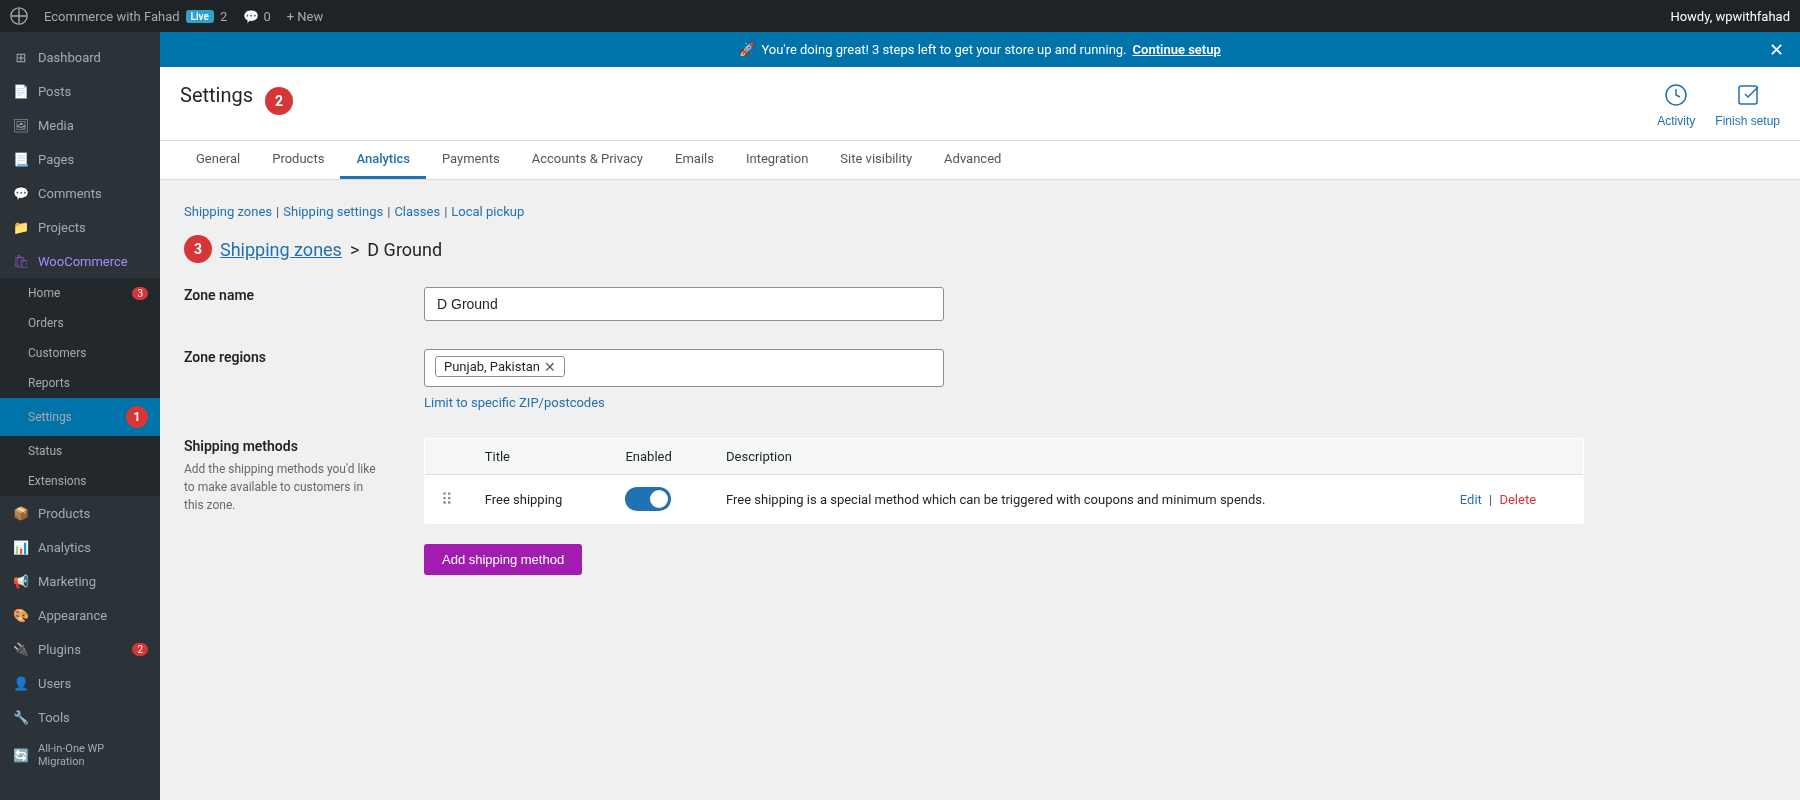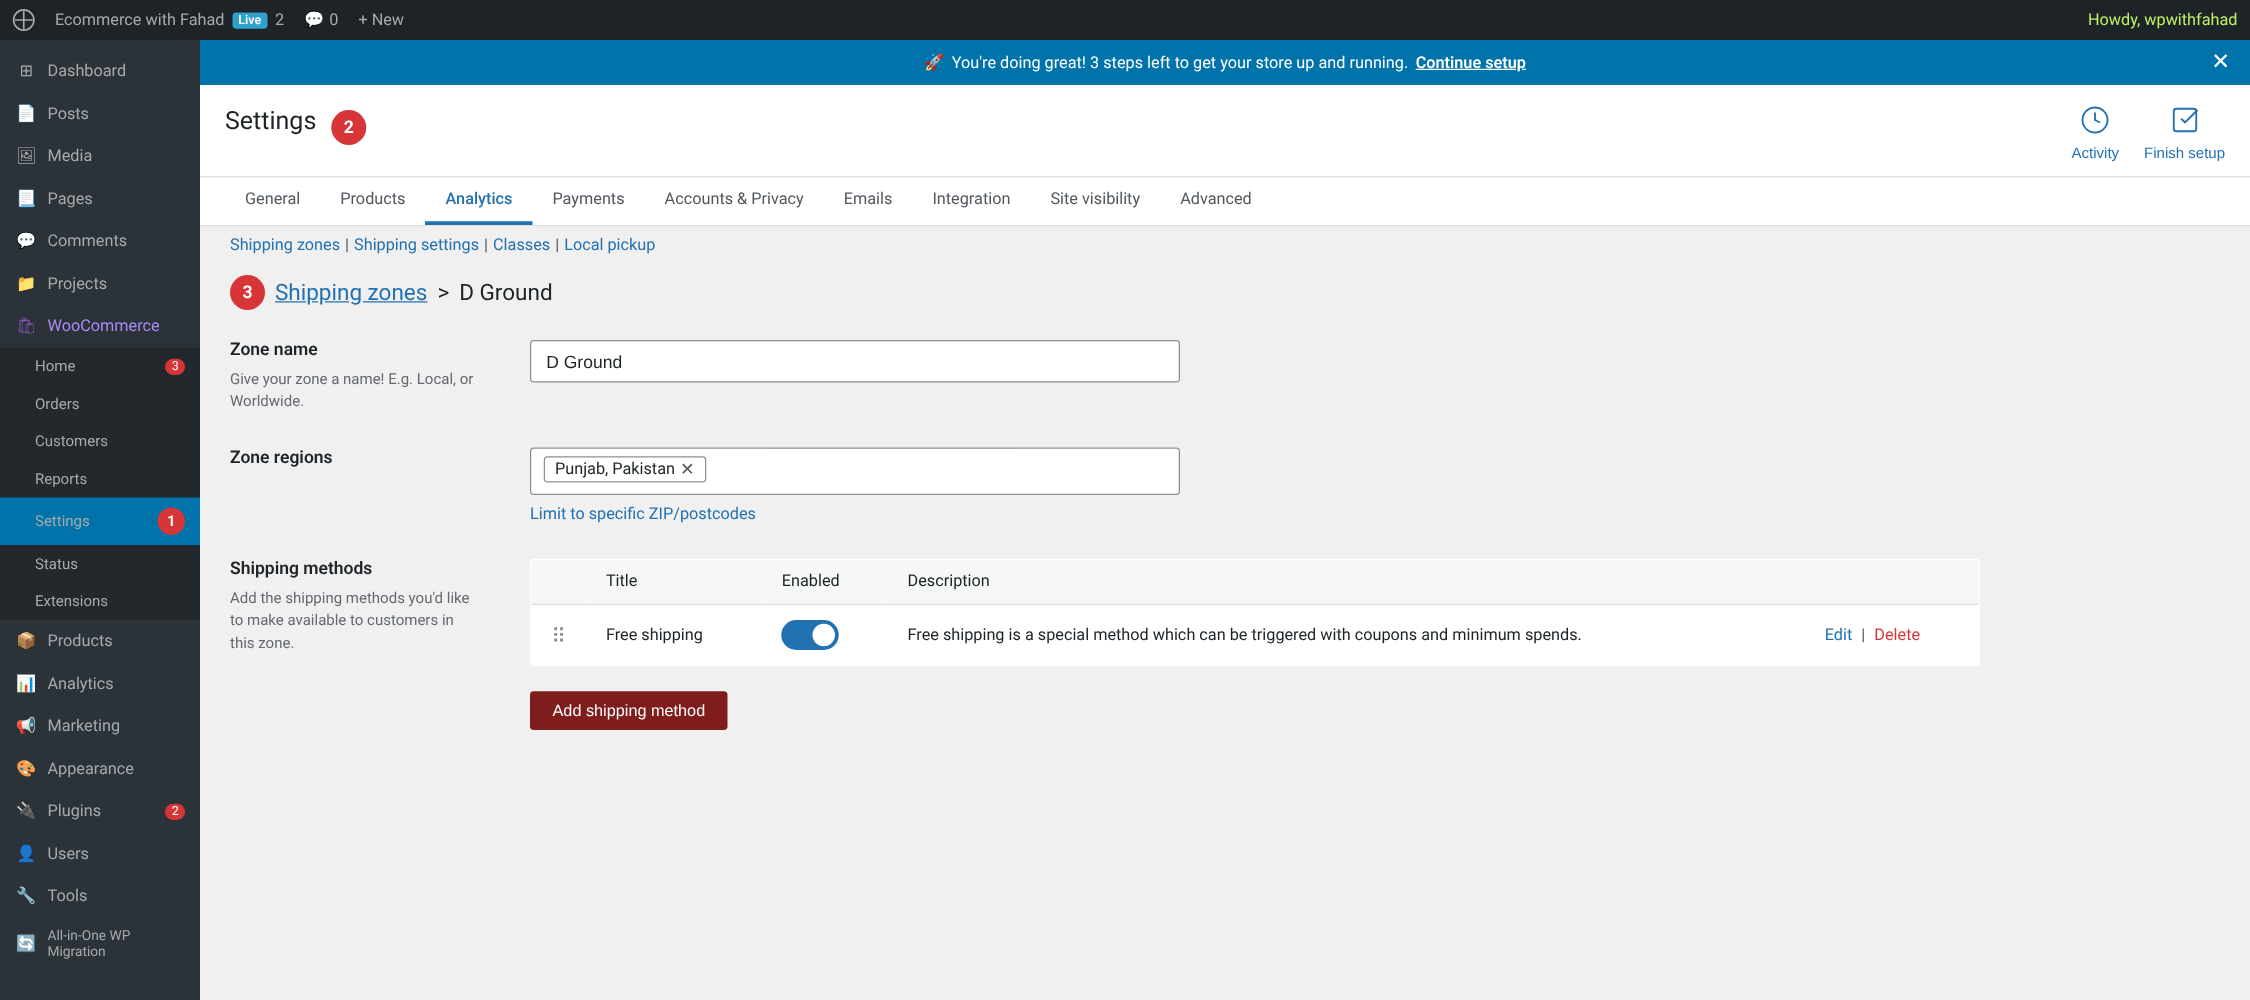--- a/index.html
+++ b/index.html
@@ -16,21 +16,21 @@
       gap: 16px;
       position: fixed;
       top: 0; left: 0; right: 0;
       z-index: 1000;
     }
     .admin-bar-logo { display: flex; align-items: center; gap: 6px; color: #a7aaad; font-size: 13px; }
     .admin-bar-logo svg { fill: #a7aaad; }
     .admin-bar-site { display: flex; align-items: center; gap: 6px; color: #a7aaad; font-size: 13px; }
     .admin-bar-site .live-badge { background: #2ea2cc; color: #fff; font-size: 10px; padding: 1px 5px; border-radius: 3px; font-weight: 600; }
     .admin-bar-item { display: flex; align-items: center; gap: 4px; color: #a7aaad; font-size: 13px; cursor: pointer; }
-    .admin-bar-right { margin-left: auto; color: #bef264; font-size: 13px; }
+    .admin-bar-right { margin-left: auto; color: #ffffff; font-size: 13px; }
 
     
     .layout { display: flex; margin-top: 32px; min-height: calc(100vh - 32px); }
 
     
     .sidebar {
       width: 160px;
       background: #2c3338;
       min-height: calc(100vh - 32px);
       flex-shrink: 0;
@@ -109,21 +109,21 @@
       cursor: pointer;
       font-size: 13px;
       color: #50575e;
       border-bottom: 3px solid transparent;
       white-space: nowrap;
     }
     .tab.active { color: #2271b1; border-bottom-color: #2271b1; font-weight: 500; }
 
     
     .content-area {
-      padding: 8px 24px;
+      padding: 24px 24px;
       flex: 1;
     }
 
     
     .sub-nav { display: flex; gap: 0; margin-bottom: 16px; font-size: 13px; }
     .sub-nav a { color: #2271b1; text-decoration: none; cursor: pointer; }
     .sub-nav .sep { color: #50575e; margin: 0 4px; }
 
     
     .breadcrumb { font-size: 18px; color: #1d2327; margin-bottom: 24px; display: flex; align-items: center; gap: 8px; }
@@ -212,21 +212,21 @@
     .drag-handle { color: #8c8f94; cursor: grab; font-size: 16px; }
 
     
     .action-links { color: #2271b1; font-size: 13px; }
     .action-links a { color: #2271b1; text-decoration: none; cursor: pointer; }
     .action-links .sep { color: #50575e; margin: 0 4px; }
     .action-links .delete { color: #d63638; }
 
     
     .btn-primary {
-      background: #7f1d1d; color: #fff; border: none; padding: 8px 18px;
+      background: #a21caf; color: #fff; border: none; padding: 8px 18px;
       border-radius: 3px; font-size: 13px; cursor: pointer; font-weight: 500;
     }
     .btn-secondary {
       background: #fff; color: #2271b1; border: 1px solid #2271b1; padding: 7px 18px;
       border-radius: 3px; font-size: 13px; cursor: pointer;
     }
 
     .button-row { display: flex; gap: 12px; margin-top: 20px; }
     .save-row { margin-top: 16px; }
 
@@ -412,21 +412,20 @@
       <div class="breadcrumb">
         <span class="step-badge" style="width:28px;height:28px;font-size:14px;">3</span>
         <a>Shipping zones</a>
         <span> &gt; </span>
         <span>D Ground</span>
       </div>
 
       <div class="form-row">
         <div class="form-label-col">
           <h3>Zone name</h3>
-          <p>Give your zone a name! E.g. Local, or Worldwide.</p>
         </div>
         <div class="form-field-col">
           <input type="text" class="form-input" value="D Ground" style="">
         </div>
       </div>
 
       <div class="form-row">
         <div class="form-label-col">
           <h3>Zone regions</h3>
         </div>

